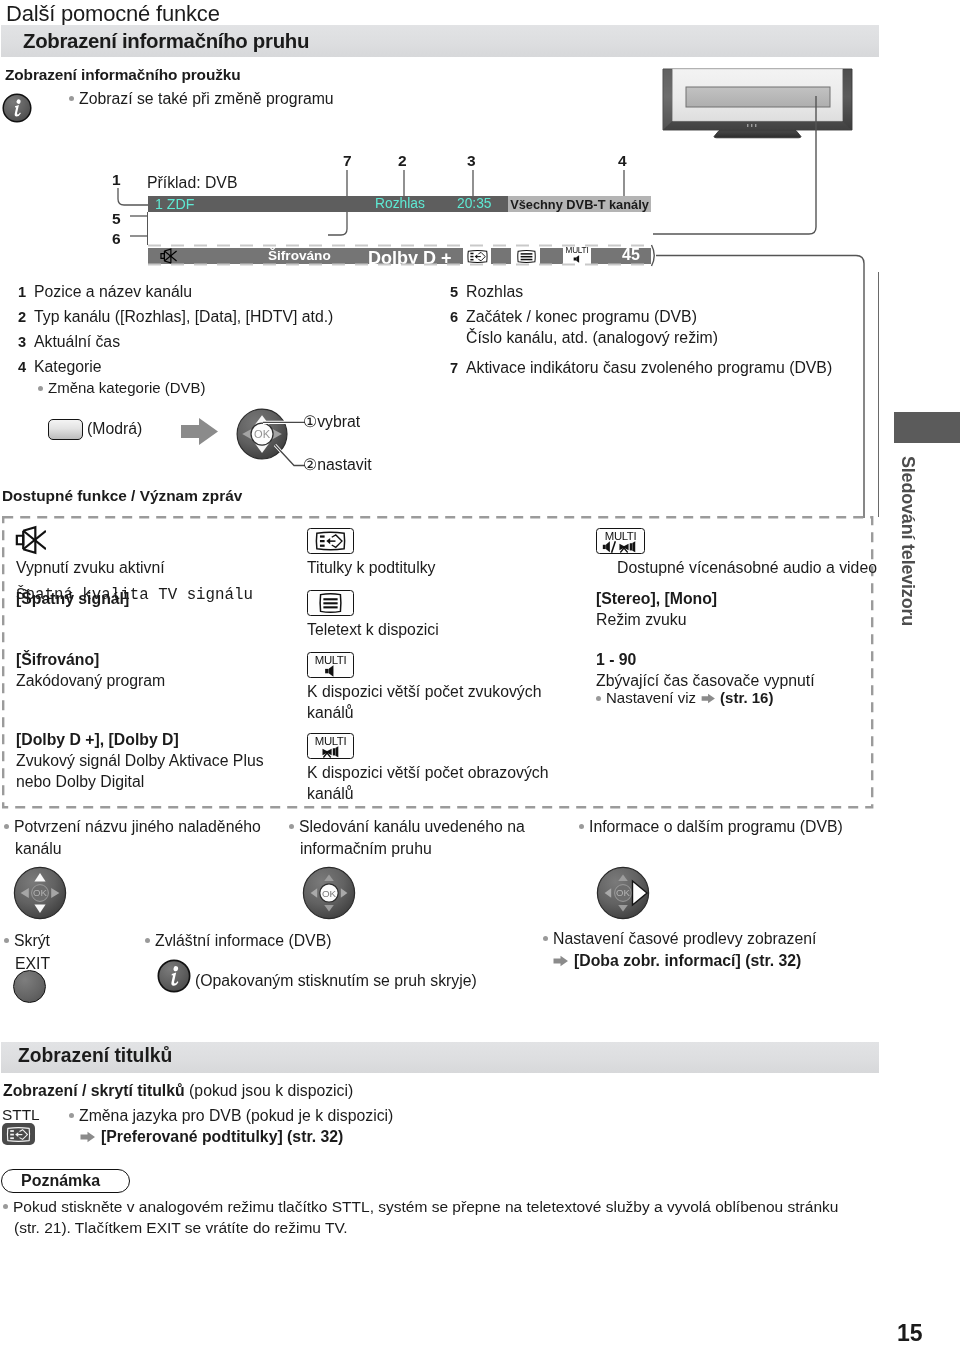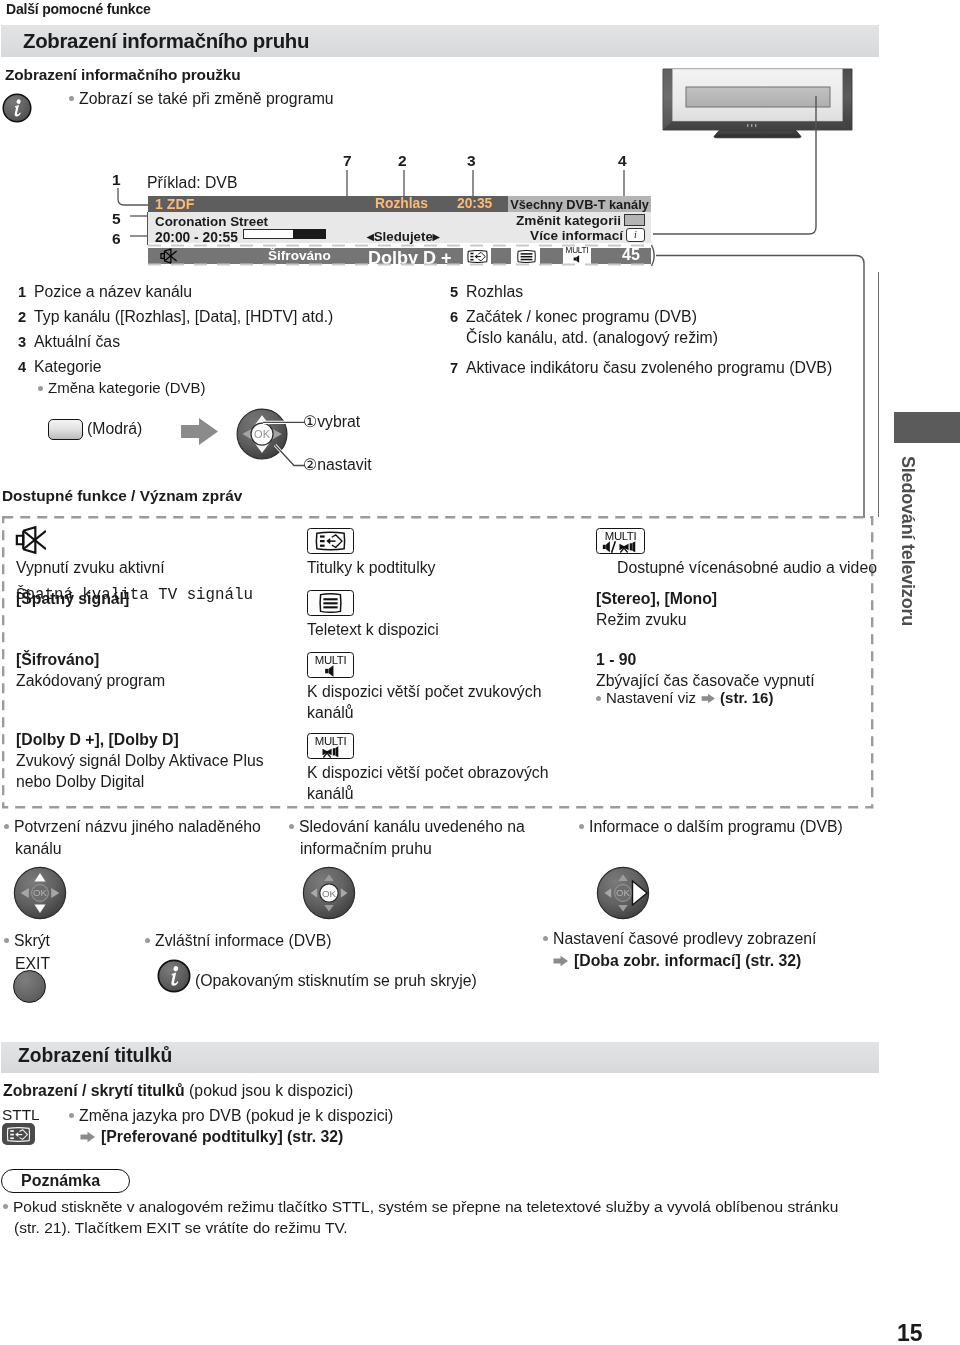--- a/index.html
+++ b/index.html
@@ -5,33 +5,33 @@
   html,body{margin:0;padding:0;}
   body{width:960px;height:1345px;background:#ffffff;
        font-family:"Liberation Sans",sans-serif;color:#1b1b1b;
        position:relative;overflow:hidden;
        -webkit-font-smoothing:antialiased;}
   .a{position:absolute;}
   .nw{white-space:nowrap;}
   b,.bold{font-weight:bold;}
 
   
-  #chapter-title{left:6px;top:1px;font-size:14px;font-weight:bold;letter-spacing:-0.2px;}
+  #chapter-title{left:6px;top:1px;font-size:22px;font-weight:normal;letter-spacing:-0.2px;}
   #section-band{left:1px;top:25px;width:878px;height:32px;
       background:linear-gradient(180deg,#e2e3e5 0%,#dddee0 55%,#d7d8da 100%);}
   #section-title{left:23px;top:30px;font-size:20.4px;font-weight:bold;letter-spacing:-0.3px;}
   #sub-title{left:5px;top:66px;font-size:15.4px;font-weight:bold;letter-spacing:-0.1px;}
 
   .bullet{display:inline-block;width:5px;height:5px;border-radius:50%;
       background:#9a9a9a;vertical-align:middle;margin-right:5px;position:relative;top:-1px;}
   .t14{font-size:15.0px;}
   .t15{font-size:15.8px;}
   .t15n{font-size:15.5px;}
   .num{font-weight:bold;font-size:14.6px;}
-  .osd-dark{background:#5e5e5e;color:#fdba74;font-weight:bold;}
+  .osd-dark{background:#5e5e5e;color:#5eead4;font-weight:normal;}
   .osd-light{background:#e8e8e8;color:#1b1b1b;font-weight:bold;}
   .osd-mid{background:#b4b4b4;color:#1b1b1b;font-weight:bold;}
 
   
   #dash-box{left:0px;top:514px;}
 
   
   #tab-block{left:894px;top:412px;width:66px;height:31px;background:#5b5b5b;}
   #tab-text{left:897px;top:456px;
      font-size:18px;font-weight:bold;color:#4d4d4d;letter-spacing:-0.2px;
@@ -150,37 +150,20 @@
     </div>
     <div class="osd-dark" style="width:0;flex:1;position:relative;font-size:13.8px;">
       <span class="a" style="left:0px;top:0px;">Rozhlas</span>
       <span class="a" style="left:82px;top:0px;">20:35</span>
     </div>
     <div class="osd-mid nw" style="width:143px;display:flex;align-items:center;justify-content:center;font-size:12.8px;">
       <span>Všechny DVB-T kanály</span>
     </div>
   </div>
 
-  <div class="osd-light" style="height:31px;position:relative;font-weight:bold;">
-    <div class="a" style="left:7px;top:2px;font-size:13.4px;">Coronation Street</div>
-    <div class="a" style="left:7px;top:18px;font-size:13.8px;">20:00 - 20:55</div>
-
-    <div class="a" style="left:95px;top:17px;width:83px;height:10px;border:1.4px solid #2a2a2a;box-sizing:border-box;background:#fff;">
-      <div style="position:absolute;right:-1.4px;top:-1.4px;bottom:-1.4px;width:33px;background:#1a1a1a;"></div>
-    </div>
-    <div class="a nw" style="left:219px;top:17px;font-size:13.3px;">
-      <span>◂</span><span>Sledujete</span><span>▸</span>
-    </div>
-    <div class="a nw" style="left:330px;top:1px;font-size:13.6px;text-align:right;width:143px;">Změnit kategorii</div>
-    <div class="a" style="left:476px;top:2px;width:21px;height:12px;background:#b4b4b4;border:1.3px solid #333;box-sizing:border-box;"></div>
-    <div class="a nw" style="left:330px;top:16px;font-size:13.6px;text-align:right;width:145px;">Více informací</div>
-    <div class="a" style="left:478px;top:16px;width:19px;height:14px;border:1.3px solid #333;border-radius:3px;box-sizing:border-box;background:#fff;font-style:italic;font-family:'Liberation Serif',serif;font-size:10px;text-align:center;line-height:11px;font-weight:normal;">
-      <span>i</span>
-    </div>
-  </div>
 </div>
 
 <div class="a" style="left:148px;top:248px;width:503px;height:16px;background:#757575;color:#fff;font-weight:bold;">
   <span class="a" style="left:11px;top:-0.5px;">
     <svg width="23" height="16" viewBox="0 0 58 42">
         <g stroke="#000" stroke-width="3.1" fill="none">
       <path d="M4 15 H13 V27 H4 Z"></path>
       <path d="M13 8 V34"></path>
       <path d="M13 8 L30 3 L30 39 L13 34"></path>
       <path d="M13 8 L45 34"></path>

